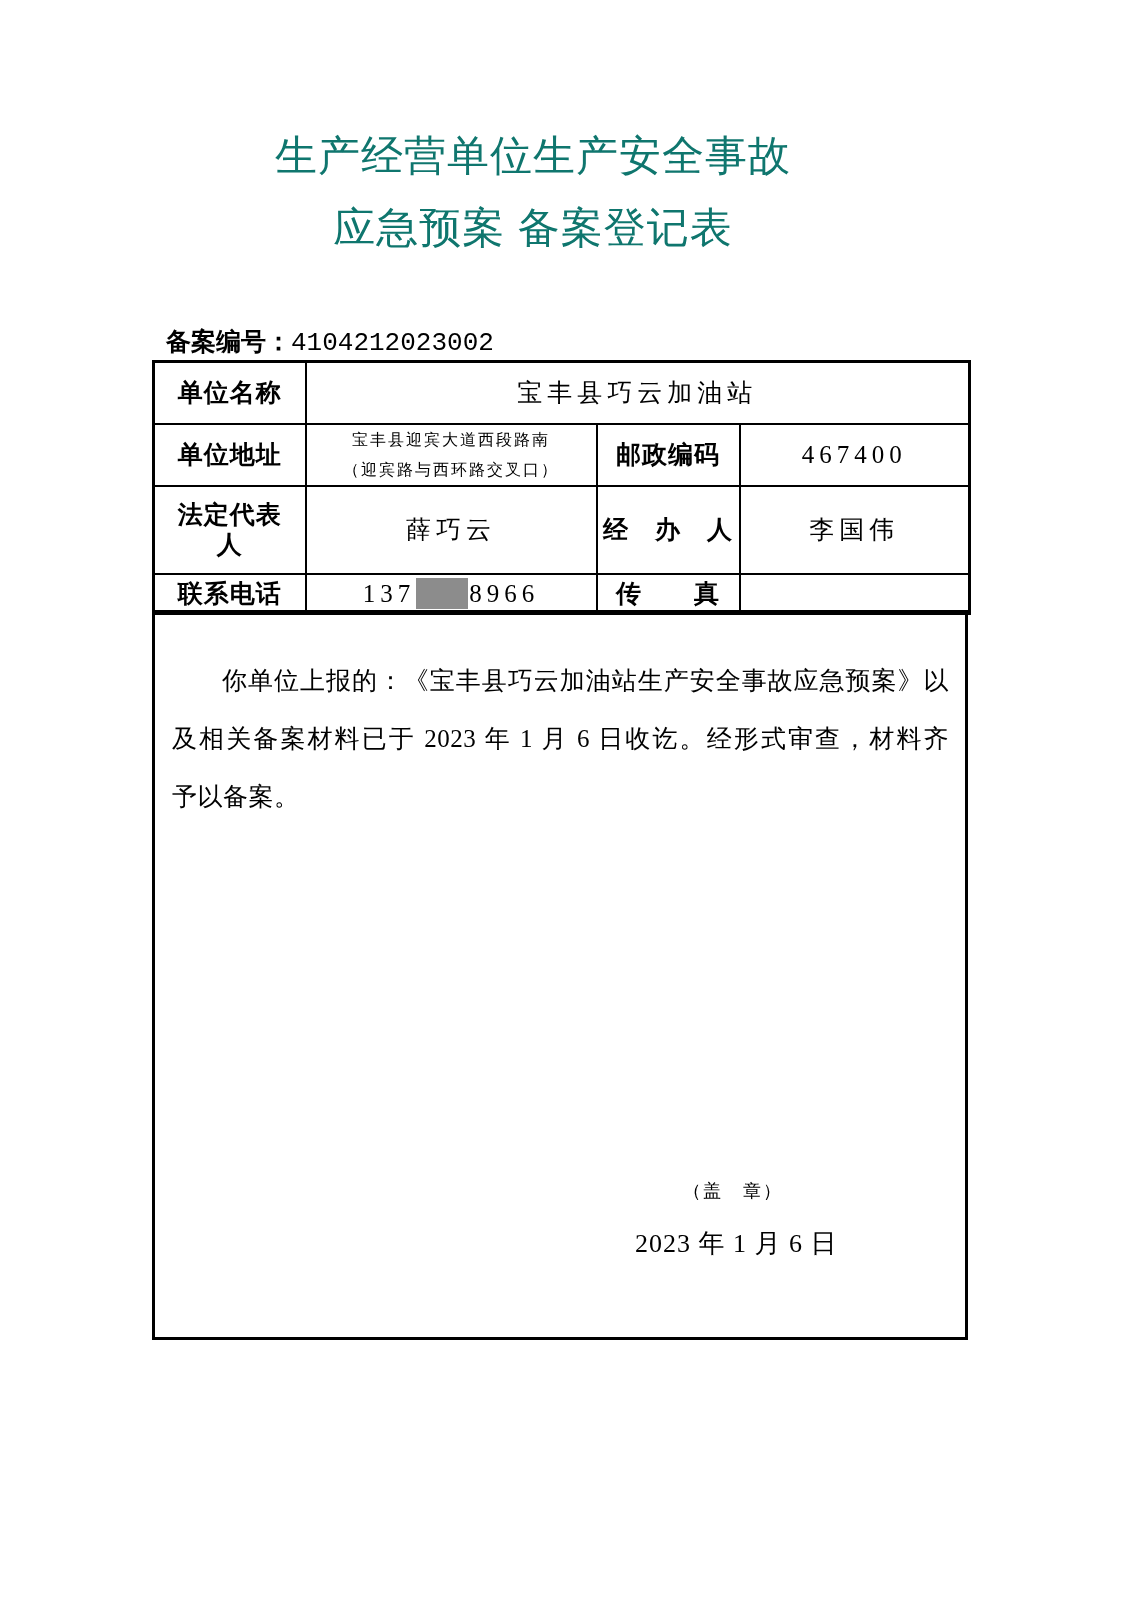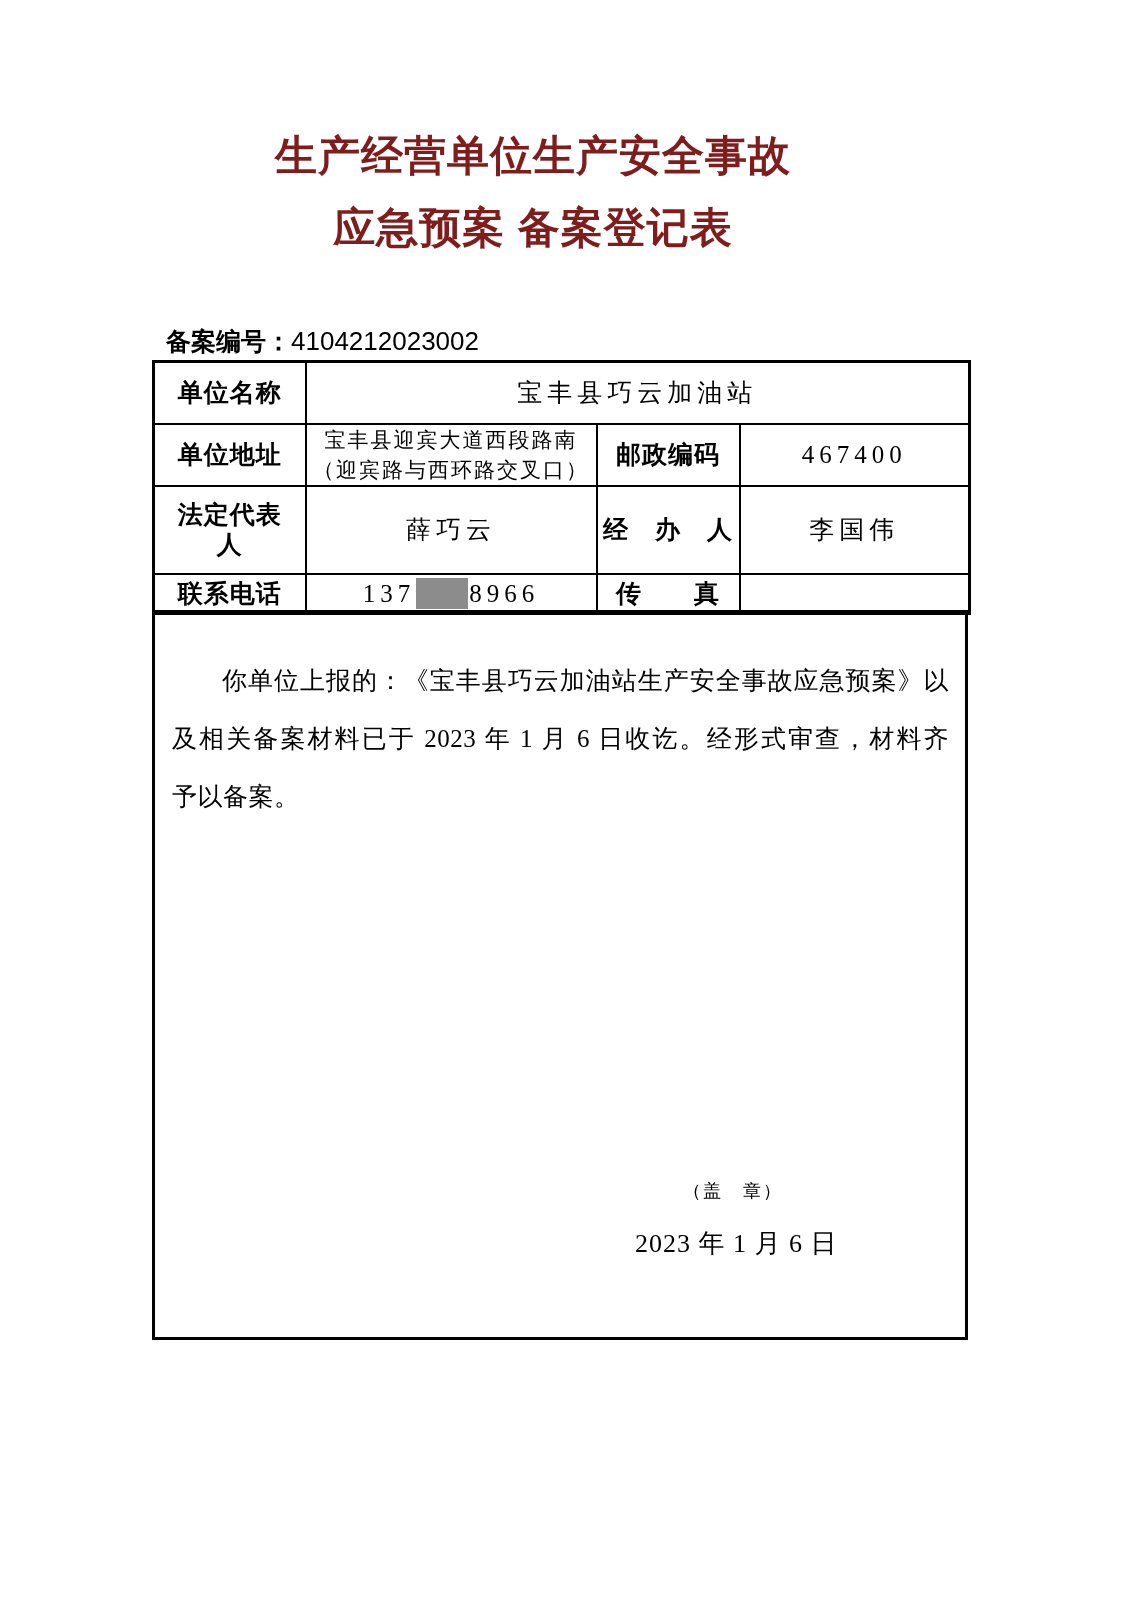--- a/index.html
+++ b/index.html
@@ -14,42 +14,42 @@
   }
 
   
   .doc-title {
     position: absolute;
     top: 120px;
     left: 0;
     width: 1066px;
     text-align: center;
     font-family: "Liberation Sans", sans-serif;
-    font-weight: 700;
+    font-weight: 400;
     font-size: 42px;
     line-height: 72px;
     letter-spacing: 1px;
-    color: #7f1d1d;
+    color: #0f766e;
   }
 
   
   .filing-line {
     position: absolute;
     top: 326px;
     left: 166px;
     font-size: 25px;
     line-height: 30px;
     white-space: nowrap;
   }
   .filing-line .flabel {
     font-family: Liberation Sans, sans-serif;
     font-weight: 700;
   }
   .filing-line .fnumber {
-    font-family: Liberation Sans, sans-serif;
+    font-family: Liberation Mono, monospace;
     font-size: 26px;
   }
 
   
   table.info-table {
     position: absolute;
     left: 152px;
     top: 360px;
     width: 816px;
     border-collapse: collapse;
@@ -75,21 +75,21 @@
     letter-spacing: 5px;
   }
   .wrap-label {
     width: 110px;
     margin: 13px auto;
     line-height: 30px;
     letter-spacing: 1px;
     word-break: break-all;
     font-family: Liberation Serif, serif;
   }
-  .addr-line { font-size: 21px; line-height: 30px; letter-spacing: 2px; }
+  .addr-line { font-size: 16px; line-height: 30px; letter-spacing: 2px; }
   .num-value { font-size: 26px; letter-spacing: 2px; margin-top: 7px; }
   .phone-value { font-size: 26px; letter-spacing: 1px; white-space: nowrap; }
   .redaction-block {
     display: inline-block;
     width: 52px;
     height: 31px;
     vertical-align: -7px;
     margin: 0 1px;
   }
 

